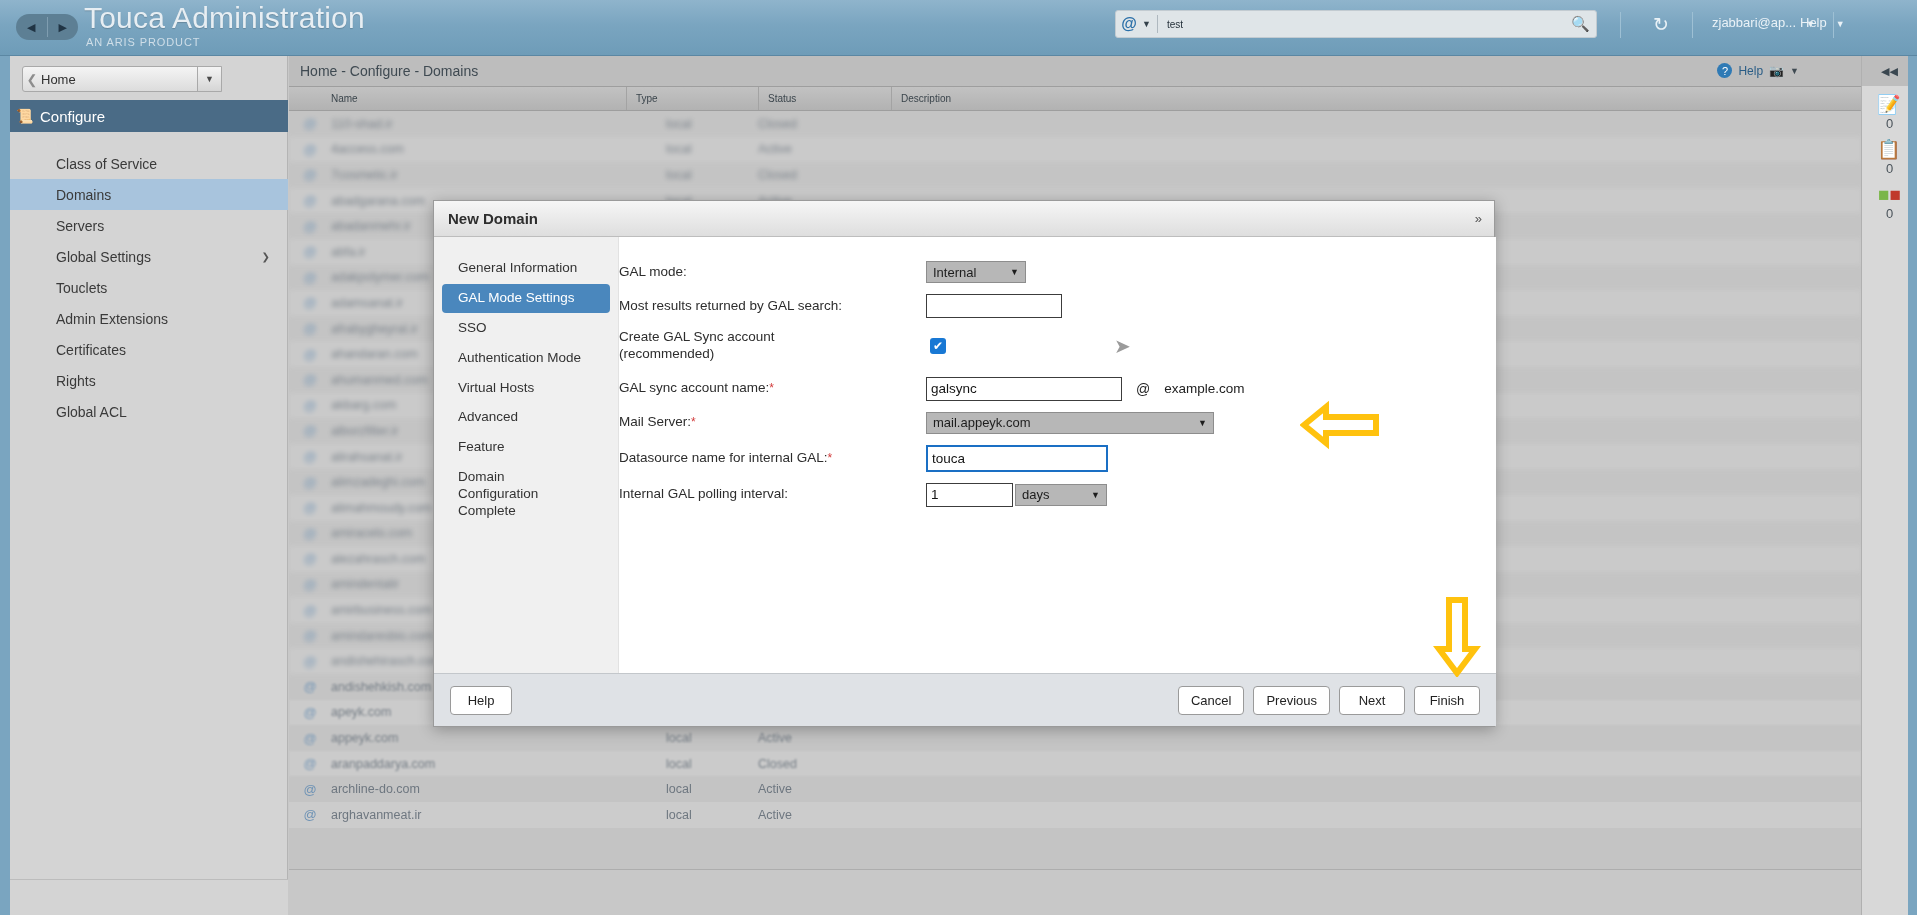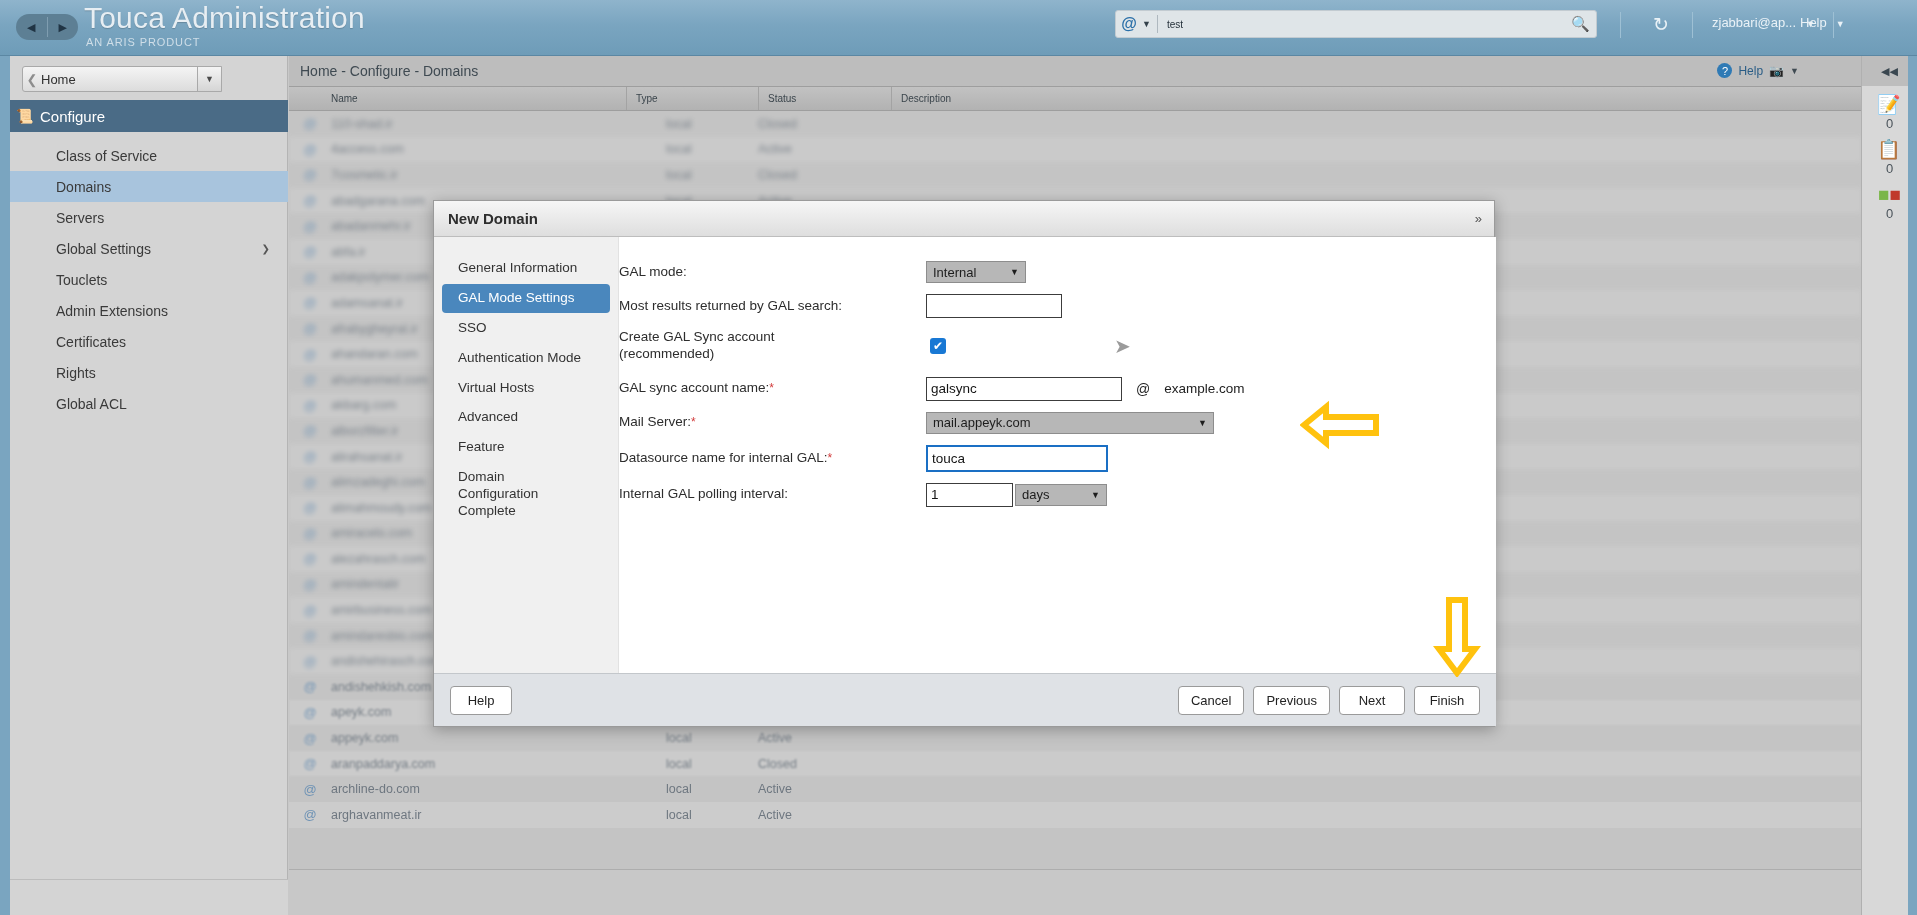--- a/index.html
+++ b/index.html
@@ -88,21 +88,21 @@
     background: linear-gradient(to bottom,#f4f4f4,#d5d5d5);
   }
   .navhead {
     position: absolute; left: 10px; top: 44px; width: 278px; height: 32px;
     background: #4a6b86; display: flex; align-items: center;
   }
   .navhead .ico {
     width: 30px; text-align: center; color: #d9e4ec; font-size: 14px;
   }
   .navhead .lbl { color: #ffffff; font-size: 15px; }
-  .navlist { position: absolute; left: 10px; top: 84px; width: 278px; }
+  .navlist { position: absolute; left: 10px; top: 92px; width: 278px; }
   .navitem {
     height: 31px; display: flex; align-items: center;
     padding-left: 46px; font-size: 14px; color: #3a3a3a;
   }
   .navitem.sel { background: #a8c4dd; }
   .navitem .expand { position: absolute; right: 18px; font-size: 10px; color:#555; }
   .navitem-wrap { position: relative; }
   .sidebar-bottom {
     position: absolute; left: 10px; bottom: 0; width: 278px; height: 36px;
     background: #d4d4d4; border-top: 1px solid #bcbcbc;

